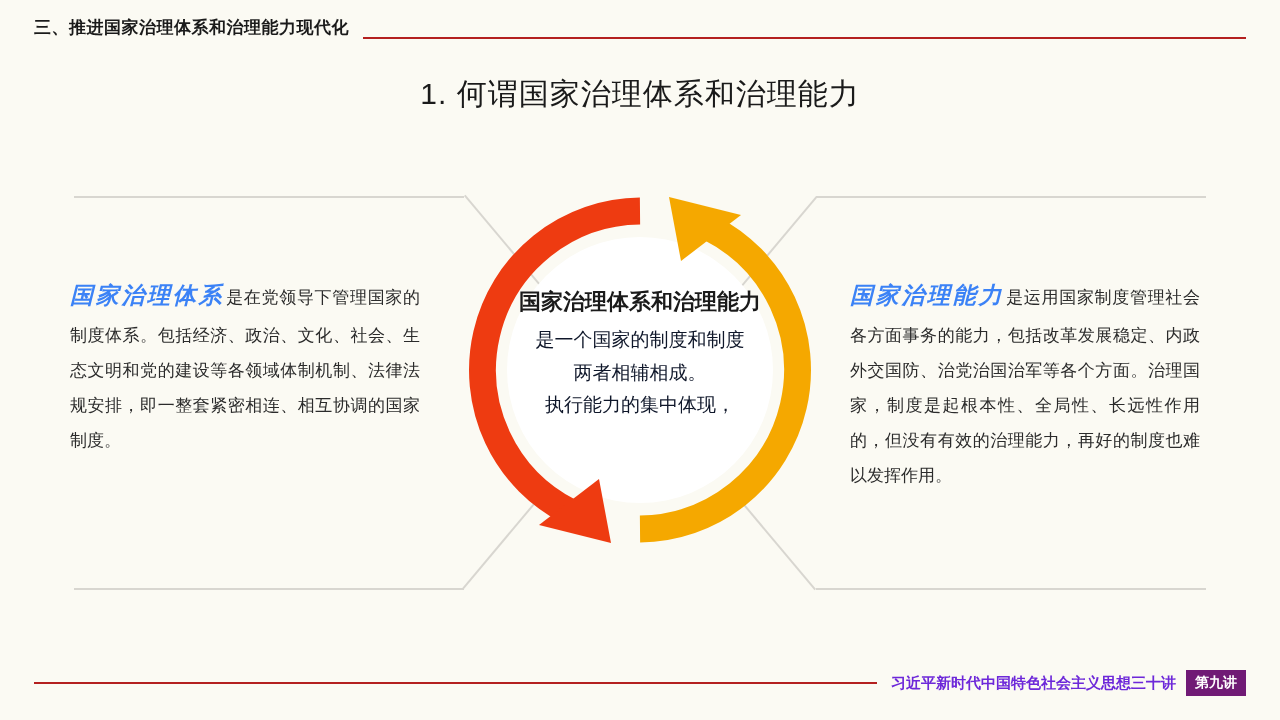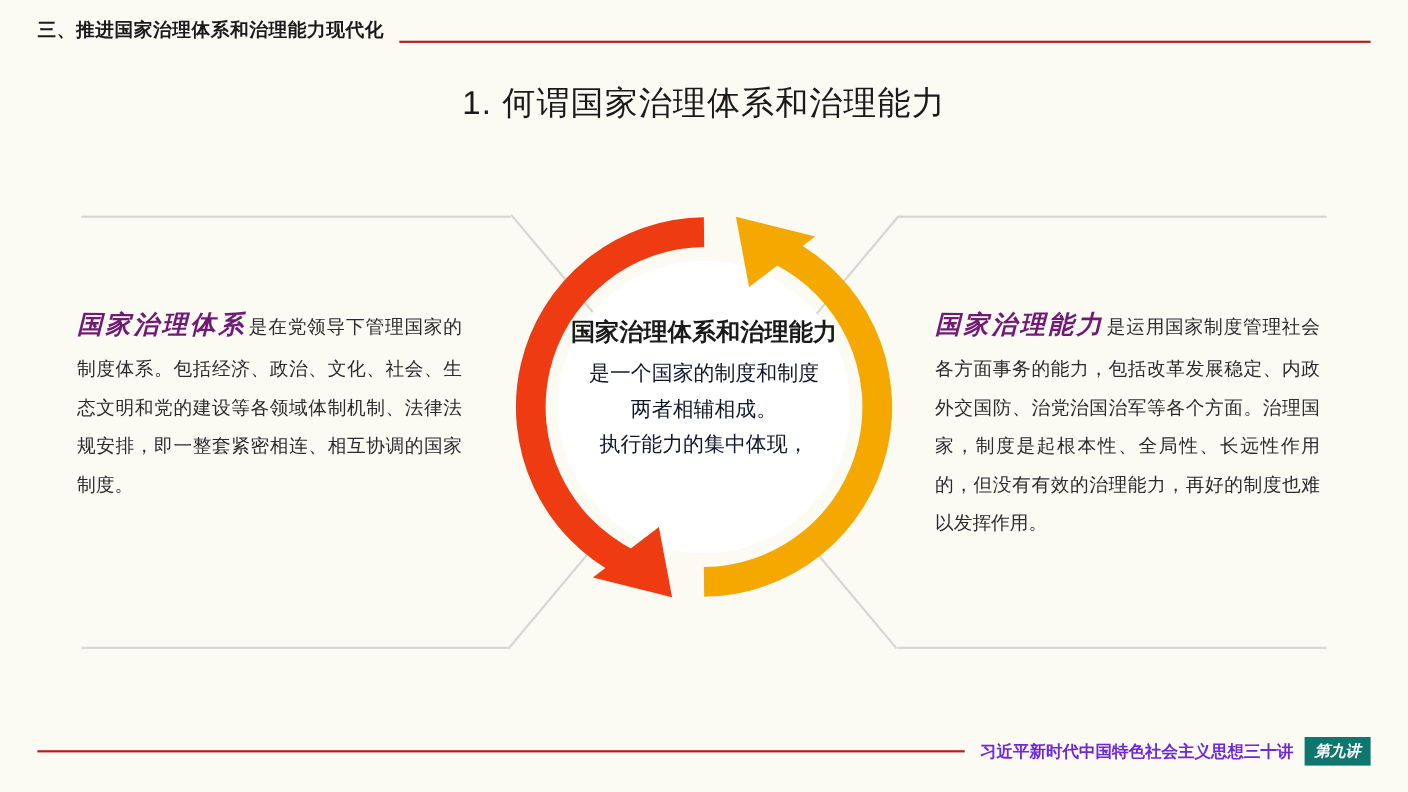--- a/index.html
+++ b/index.html
@@ -106,21 +106,21 @@
     color: #2b2b2b;
     text-align: justify;
   }
   .col-left  { left: 70px; }
   .col-right { left: 850px; }
   .lead {
     font-family: "Liberation Serif", serif;
     font-weight: bold;
     font-style: italic;
     font-size: 23px;
-    color: #701a75;
+    color: #3b82f6;
     letter-spacing: 2px;
     margin-right: 2px;
   }
 
   
   .footer {
     position: absolute;
     left: 34px; bottom: 24px;
     width: 1212px;
     display: flex;
@@ -133,27 +133,26 @@
     margin-right: 14px;
   }
   .footer-text {
     font-size: 15px;
     font-weight: bold;
     color: #6d28d9;
     white-space: nowrap;
     margin-right: 10px;
   }
   .footer-badge {
-    background: #0f766e;
+    background: #701a75;
     color: #fff;
     font-size: 14px;
     font-weight: bold;
     padding: 4px 9px;
     white-space: nowrap;
-    font-style: italic;
   }
 </style>
 </head>
 <body>
 
 <div class="slide">
 
   <div class="header">
     <div class="header-title">三、推进国家治理体系和治理能力现代化</div>
     <div class="header-rule"></div>

